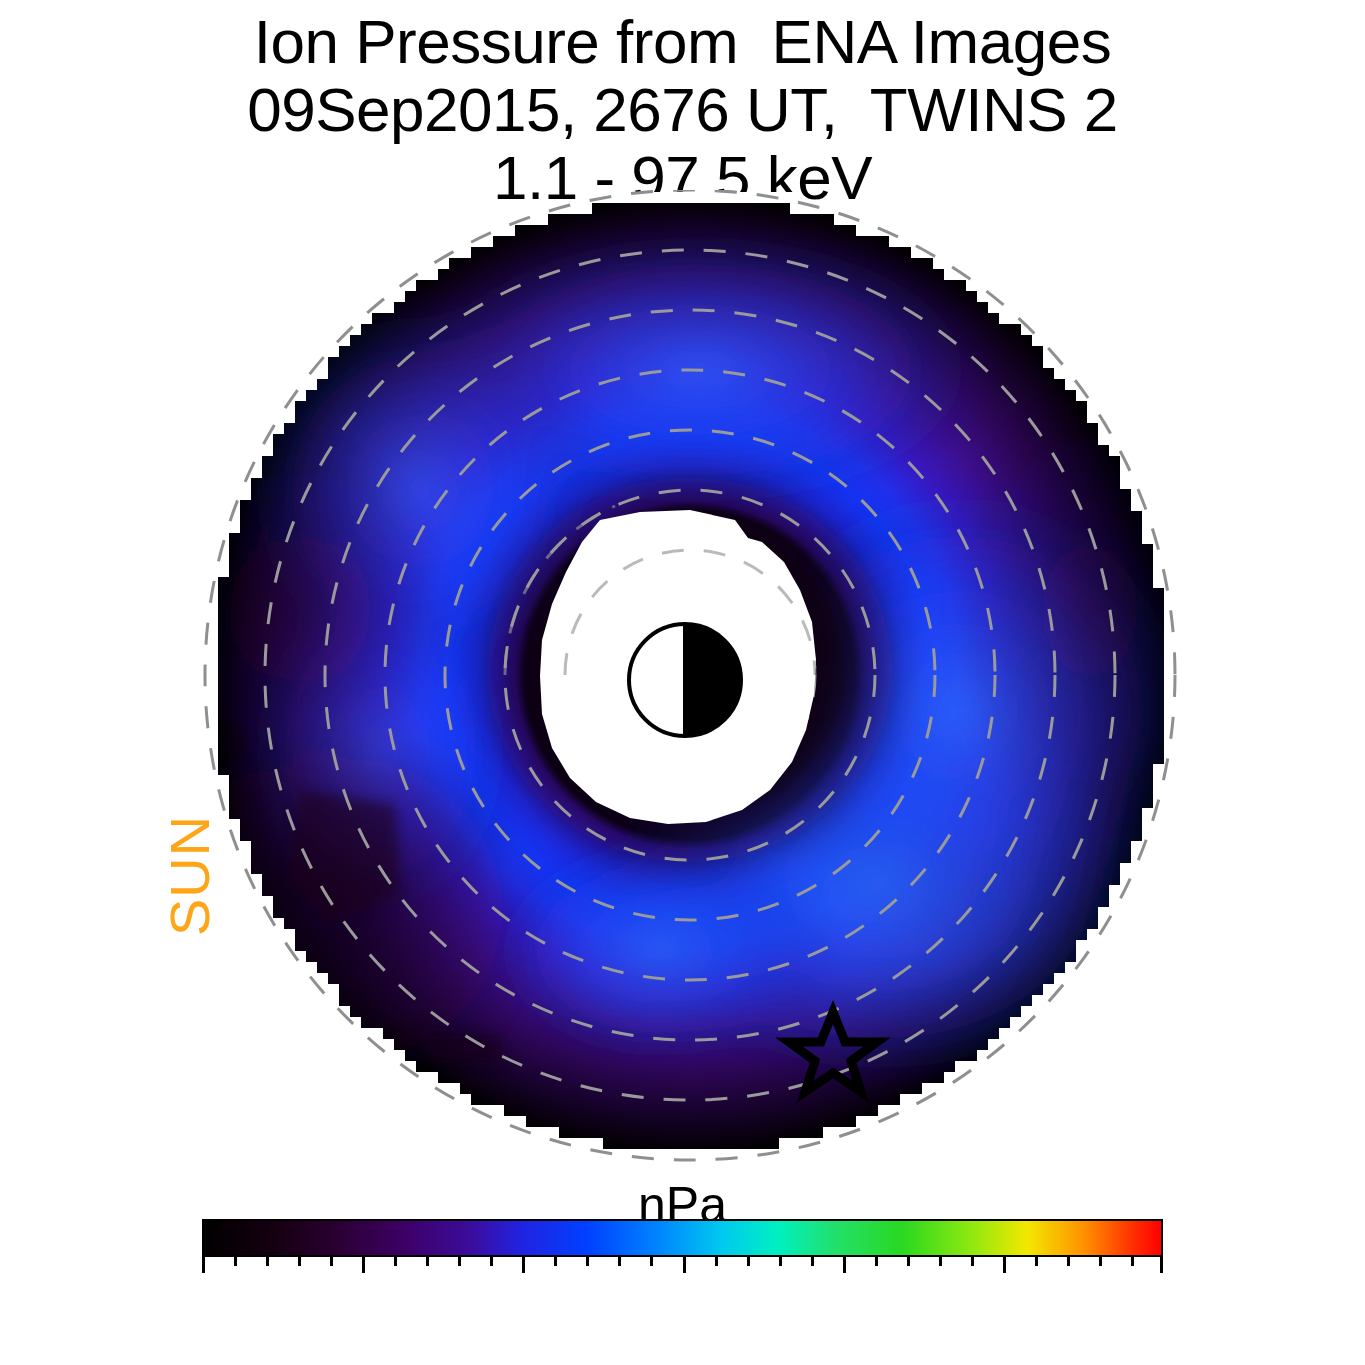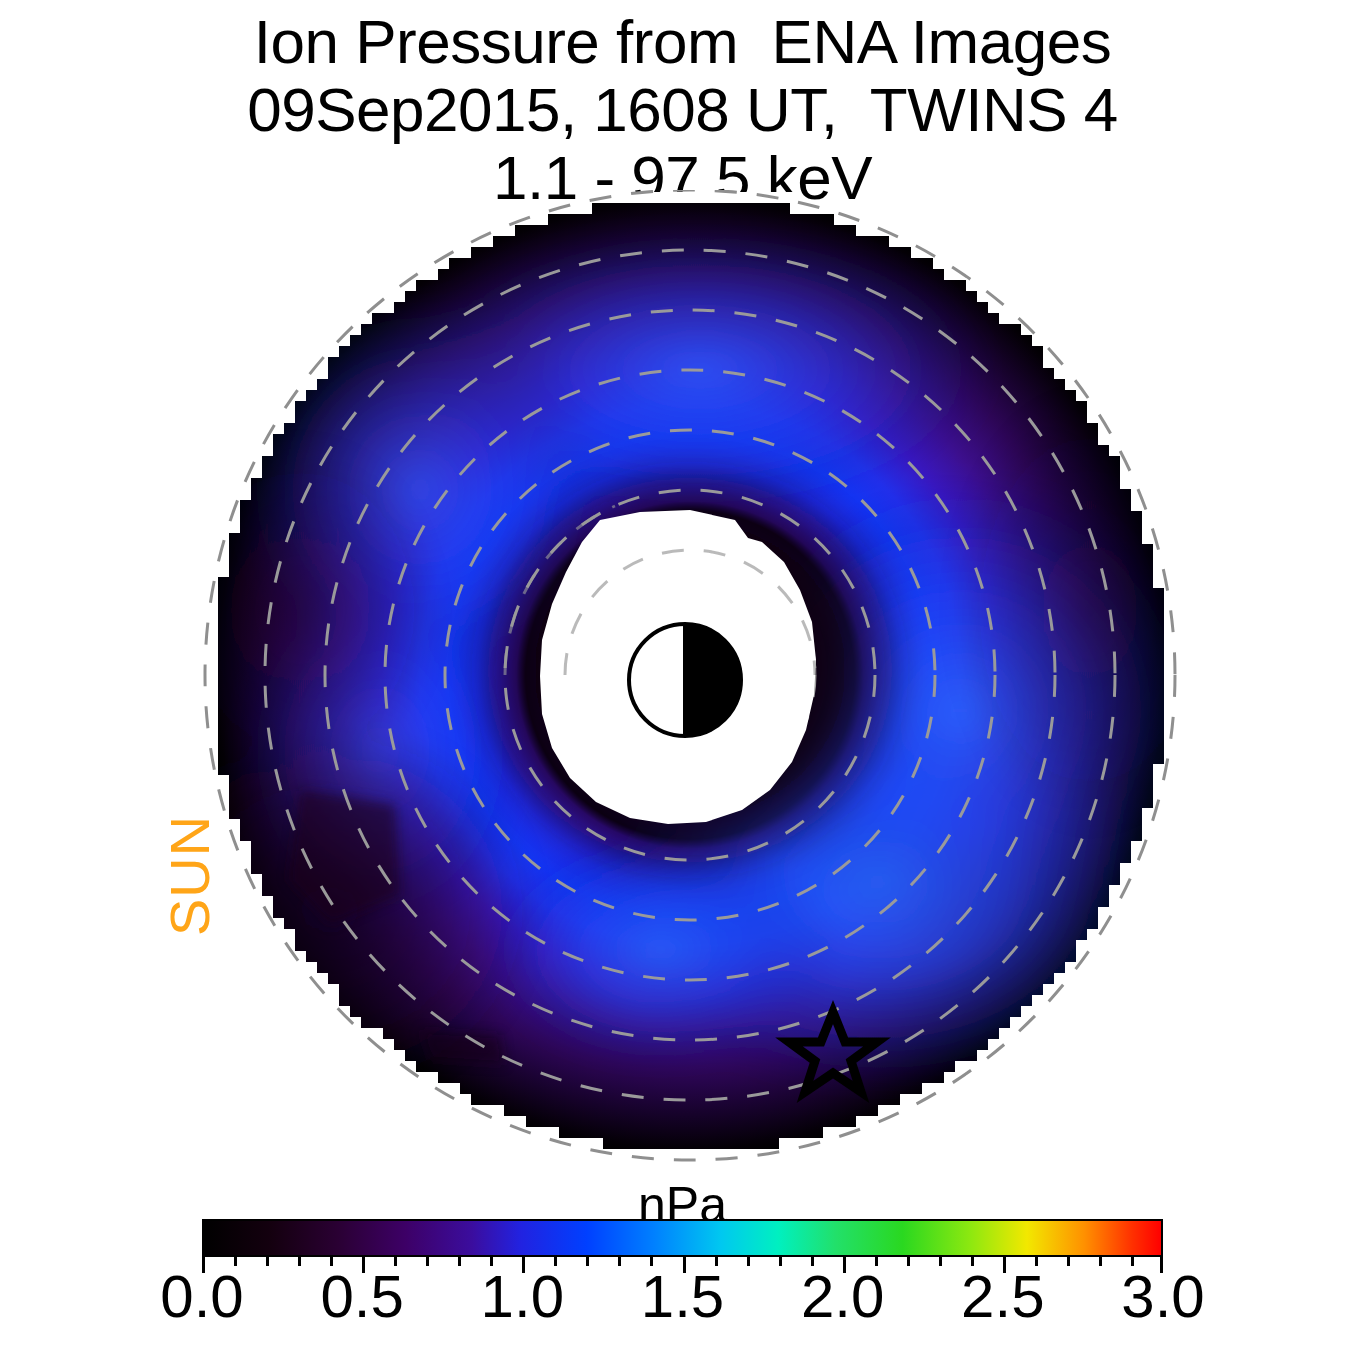--- a/index.html
+++ b/index.html
@@ -53,21 +53,21 @@
     white-space:nowrap;
   }
 </style>
 </head>
 <body>
 
 <div id="root">
 
   <div id="title-block">
     <span class="tline">Ion Pressure from  ENA Images</span>
-    <span class="tline">09Sep2015, 1608 UT,  TWINS 4</span>
+    <span class="tline">09Sep2015, 2676 UT,  TWINS 2</span>
     <span class="tline">1.1 - 97.5 keV</span>
   </div>
 
   <div id="plot-area">
     <svg id="plot-svg" width="1365" height="980" viewBox="0 0 1365 980">
       <defs>
 
         <radialGradient id="ringGrad" cx="0.5" cy="0.5" r="0.5">
           <stop offset="0.00" stop-color="#000000"></stop>
           <stop offset="0.22" stop-color="#050008"></stop>
@@ -591,23 +591,14 @@
         <div class="tick minor" style="left: 736.767px;"></div>
         <div class="tick minor" style="left: 768.8px;"></div>
         <div class="tick major" style="left: 800.833px;"></div>
         <div class="tick minor" style="left: 832.867px;"></div>
         <div class="tick minor" style="left: 864.9px;"></div>
         <div class="tick minor" style="left: 896.933px;"></div>
         <div class="tick minor" style="left: 928.967px;"></div>
         <div class="tick major" style="left: 958px;"></div>
       </div>
   </div>
-  <div id="cb-labels">
-      <div class="lab" style="left: 0px;">0.0</div>
-      <div class="lab" style="left: 160.167px;">0.5</div>
-      <div class="lab" style="left: 320.333px;">1.0</div>
-      <div class="lab" style="left: 480.5px;">1.5</div>
-      <div class="lab" style="left: 640.667px;">2.0</div>
-      <div class="lab" style="left: 800.833px;">2.5</div>
-      <div class="lab" style="left: 961px;">3.0</div>
-    </div>
 
 </div>
 
 </body></html>

